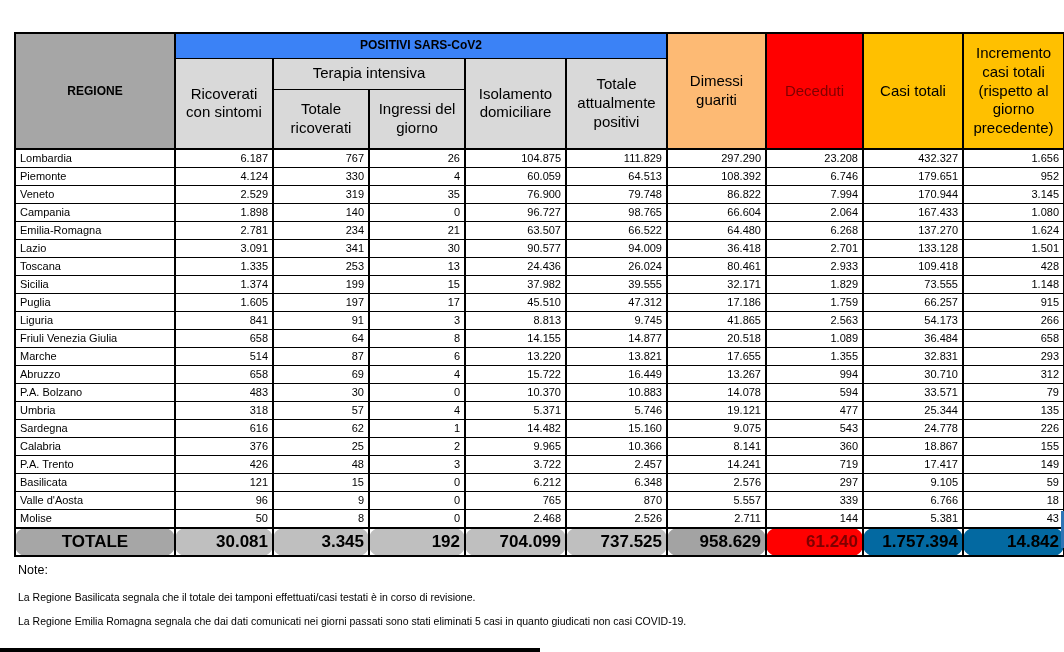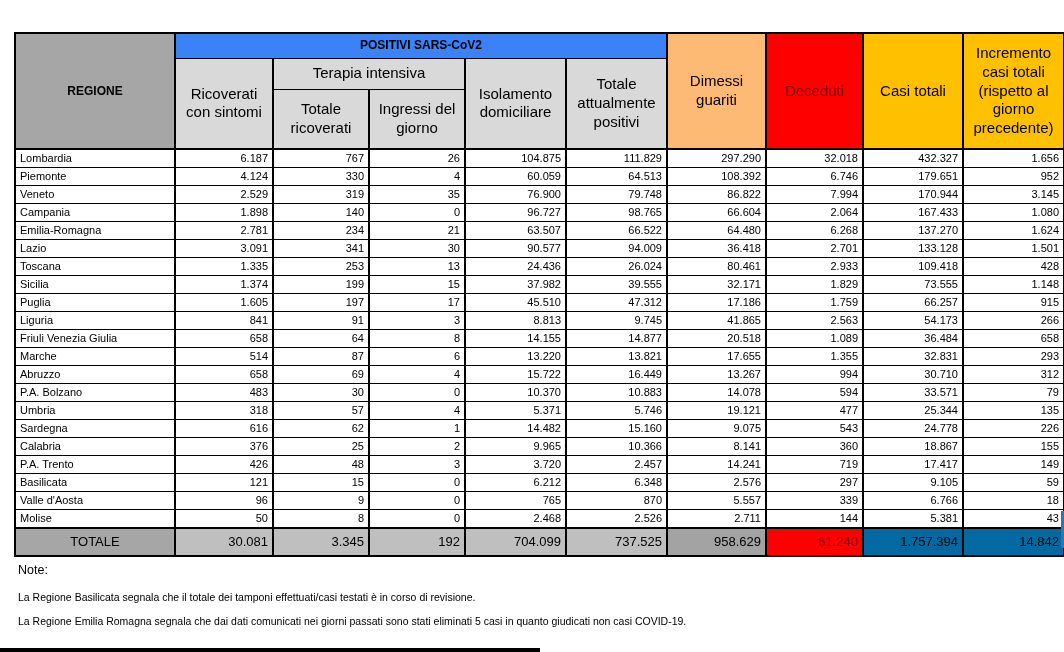--- a/index.html
+++ b/index.html
@@ -36,22 +36,23 @@
   .hdr-light { background: #d9d9d9; }
   .hdr-title { background: #3b82f6; font-weight: bold; font-size: 12px; }
   .hdr-green { background: #fdba74; }
   .hdr-red   { background: #ff0000; color: #7f0000; }
   .hdr-gold  { background: #ffc000; }
   tbody td { height: 17px; font-size: 11px; line-height: 17px; }
   td.region { text-align: left; }
   td.num { text-align: right; }
   tr.total-row td {
     height: 26px; line-height: 26px;
-    background: #bfbfbf; font-weight: normal; font-size: 13px;
+    background: #bfbfbf; font-weight: bold; font-size: 17px;
     border-top: 2px solid #000;
+    border-radius: 11px;
   }
   tr.total-row td.total-label { text-align: center; background: #a6a6a6; }
   tr.total-row td.total-green { background: #a3a3a3; }
   tr.total-row td.total-red   { background: #ff0000; color: #7f0000; }
   tr.total-row td.total-gold  { background: #0369a1; }
   .notes { position: absolute; left: 18px; top: 563px; width: 1020px; }
   .notes-title { font-size: 12.5px; margin: 0 0 14px 0; }
   .note-line { font-size: 10.5px; margin: 10px 0 12px 0; }
   .blue-sliver { position: absolute; left: 1061px; top: 511px; width: 3px; height: 37px; background: #2e75b6; }
   .bottom-bar { position: absolute; left: 0; top: 648px; width: 540px; height: 4px; background: #000; }
@@ -95,21 +96,21 @@
     </thead>
     <tbody>
         <tr>
           <td class="region">Lombardia</td>
           <td class="num">6.187</td>
           <td class="num">767</td>
           <td class="num">26</td>
           <td class="num">104.875</td>
           <td class="num">111.829</td>
           <td class="num">297.290</td>
-          <td class="num">32.018</td>
+          <td class="num">23.208</td>
           <td class="num">432.327</td>
           <td class="num">1.656</td>
         </tr>
         <tr>
           <td class="region">Piemonte</td>
           <td class="num">4.124</td>
           <td class="num">330</td>
           <td class="num">4</td>
           <td class="num">60.059</td>
           <td class="num">64.513</td>
@@ -296,21 +297,21 @@
           <td class="num">8.141</td>
           <td class="num">360</td>
           <td class="num">18.867</td>
           <td class="num">155</td>
         </tr>
         <tr>
           <td class="region">P.A. Trento</td>
           <td class="num">426</td>
           <td class="num">48</td>
           <td class="num">3</td>
-          <td class="num">3.720</td>
+          <td class="num">3.722</td>
           <td class="num">2.457</td>
           <td class="num">14.241</td>
           <td class="num">719</td>
           <td class="num">17.417</td>
           <td class="num">149</td>
         </tr>
         <tr>
           <td class="region">Basilicata</td>
           <td class="num">121</td>
           <td class="num">15</td>

